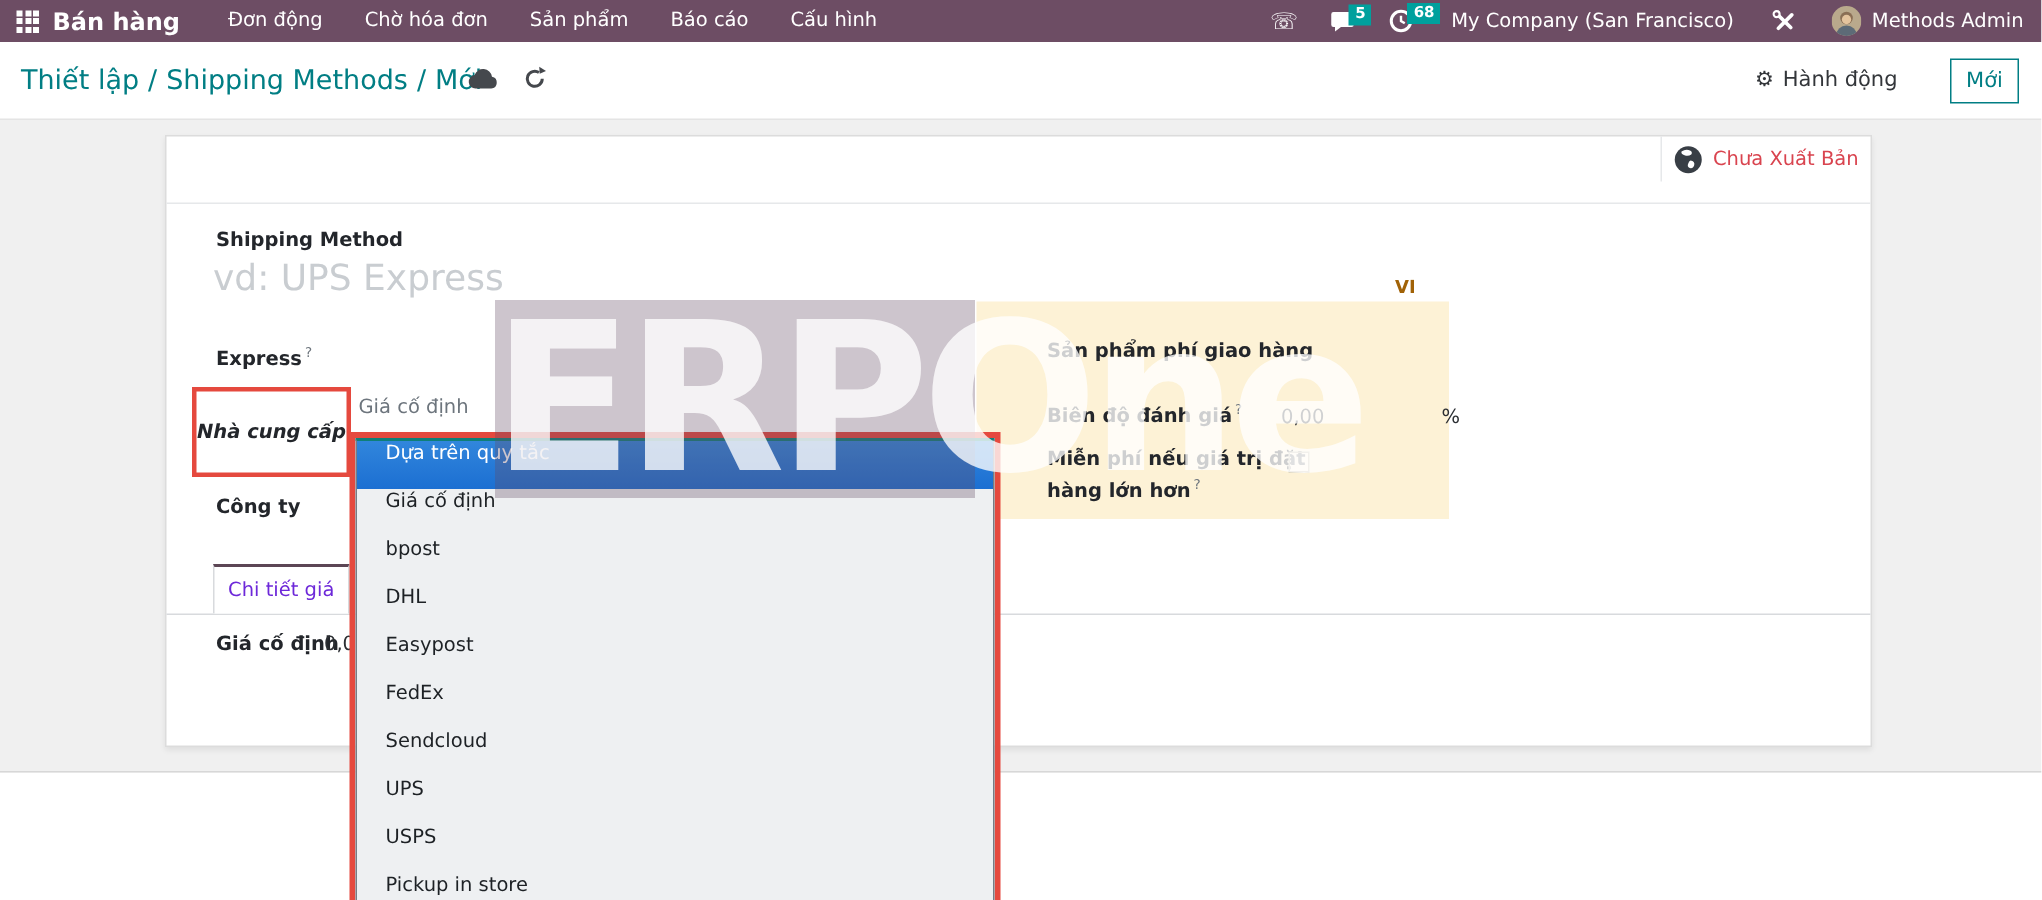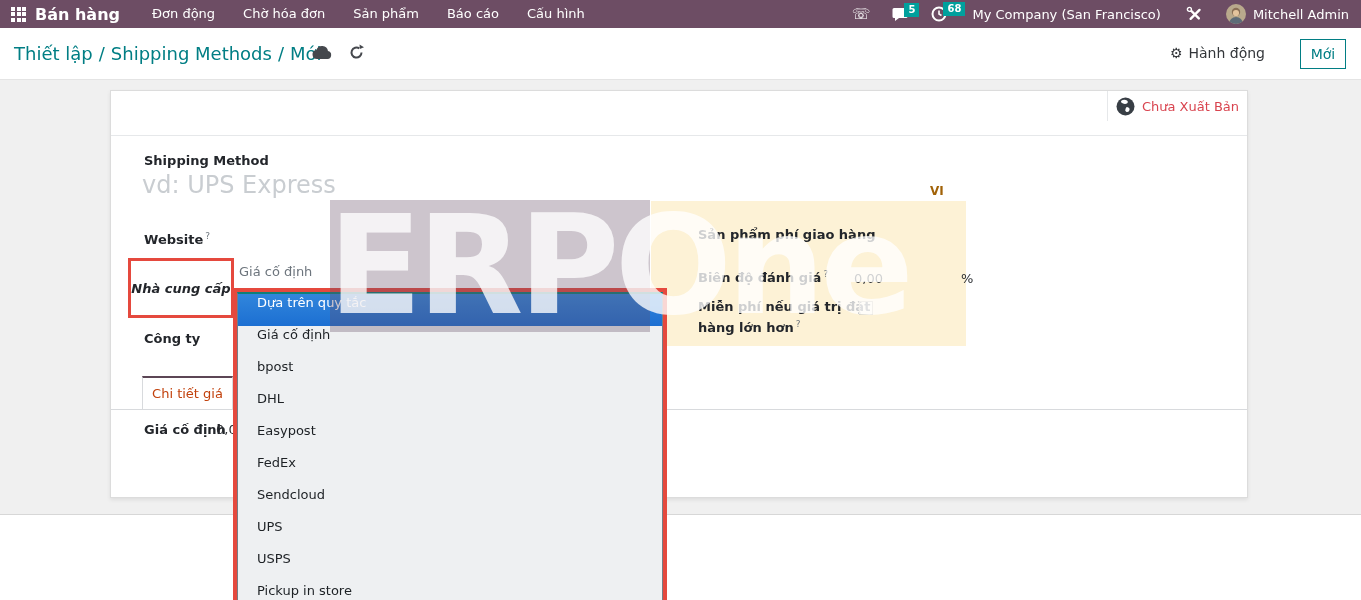--- a/index.html
+++ b/index.html
@@ -59,21 +59,21 @@
   .select-caret { position:absolute; left:551px; top:182px; width:0; height:0;
                   border-left:4px solid transparent; border-right:4px solid transparent;
                   border-top:5px solid #666; cursor:pointer; }
 
   .red-box-label { position:absolute; left:17px; top:167px; width:106px; height:60px;
                    border:3px solid #e5493e; display:flex; align-items:center; justify-content:center;font-style:italic; }
 
   .tab-line { position:absolute; left:0; top:318px; width:100%; border-top:1px solid #d8dadd; }
   .tab { position:absolute; left:31px; top:285px; width:91px; height:33px; background:#fff;
          border-top:2px solid #5c4655; border-left:1px solid #d8dadd; border-right:1px solid #d8dadd;
-         display:flex; align-items:center; justify-content:center; font-size:13px; color:#c2410c;
+         display:flex; align-items:center; justify-content:center; font-size:13px; color:#6d28d9;
          cursor:pointer; z-index:2; }
   .fixed-value { position:absolute; left:105px; top:331px; font-size:13px; color:#2c2f33; cursor:text; }
 
   
   .ypanel { position:absolute; left:540px; top:110px; width:315px; height:145px; background:#fdf2d6; }
   .ypanel .lbl { position:absolute; }
   .yvalue { position:absolute; left:203px; top:70px; font-size:13px; color:#2c2f33; cursor:text; }
   .yunit { position:absolute; left:310px; top:70px; font-size:13px; color:#2c2f33; }
   .ycheck { position:absolute; left:208px; top:100px; width:14px; height:14px;
             border:1px solid #c2bca8; background:rgba(255,255,255,.35); cursor:pointer; }
@@ -149,21 +149,21 @@
     </span>
 
     <span class="avatar">
       <svg width="20" height="20" viewBox="0 0 20 20">
           <rect width="20" height="20" fill="#b9a98c"></rect>
           <circle cx="10" cy="8" r="4.2" fill="#8a6f55"></circle>
           <circle cx="10" cy="9" r="3.1" fill="#e4c49d"></circle>
           <path d="M3 20 a7 7 0 0 1 14 0 z" fill="#5d6b77"></path>
         </svg>
     </span>
-    <span class="nav-user">Mitchell Admin</span>
+    <span class="nav-user">Methods Admin</span>
   </div>
 
   <div class="control">
     <div class="breadcrumb">
       <span class="bc-link">Thiết lập</span><span class="bc-sep">/</span><span class="bc-link">Shipping Methods</span><span class="bc-sep">/</span><span>Mới</span>
     </div>
     <div class="save-icons">
       <span style="cursor:pointer">
         <svg width="20" height="15" viewBox="0 0 20 15">
             <path d="M5 14 a4.5 4.5 0 0 1 -0.6 -8.96 A6 6 0 0 1 16 6.1 A4 4 0 0 1 15.5 14 z" fill="#45484d"></path>
@@ -196,21 +196,21 @@
             </svg>
         </span>
         <span class="status-text">Chưa Xuất Bản</span>
       </div>
     </div>
 
     <span class="lbl" style="left:33px; top:62px;">Shipping Method</span>
     <span class="name-placeholder">vd: UPS Express</span>
     <span class="lang-badge">VI</span>
 
-    <span class="lbl" style="left:33px; top:140px;"><span>Website</span><span class="sup-q">?</span></span>
+    <span class="lbl" style="left:33px; top:140px;"><span>Express</span><span class="sup-q">?</span></span>
 
     <div class="red-box-label">
       <span class="lbl" style="position:static;">Nhà cung cấp</span>
     </div>
     <span class="select-value">Giá cố định</span>
     <span class="select-caret"></span>
 
     <span class="lbl" style="left:33px; top:240px;">Công ty</span>
 
     <div class="tab-line"></div>

